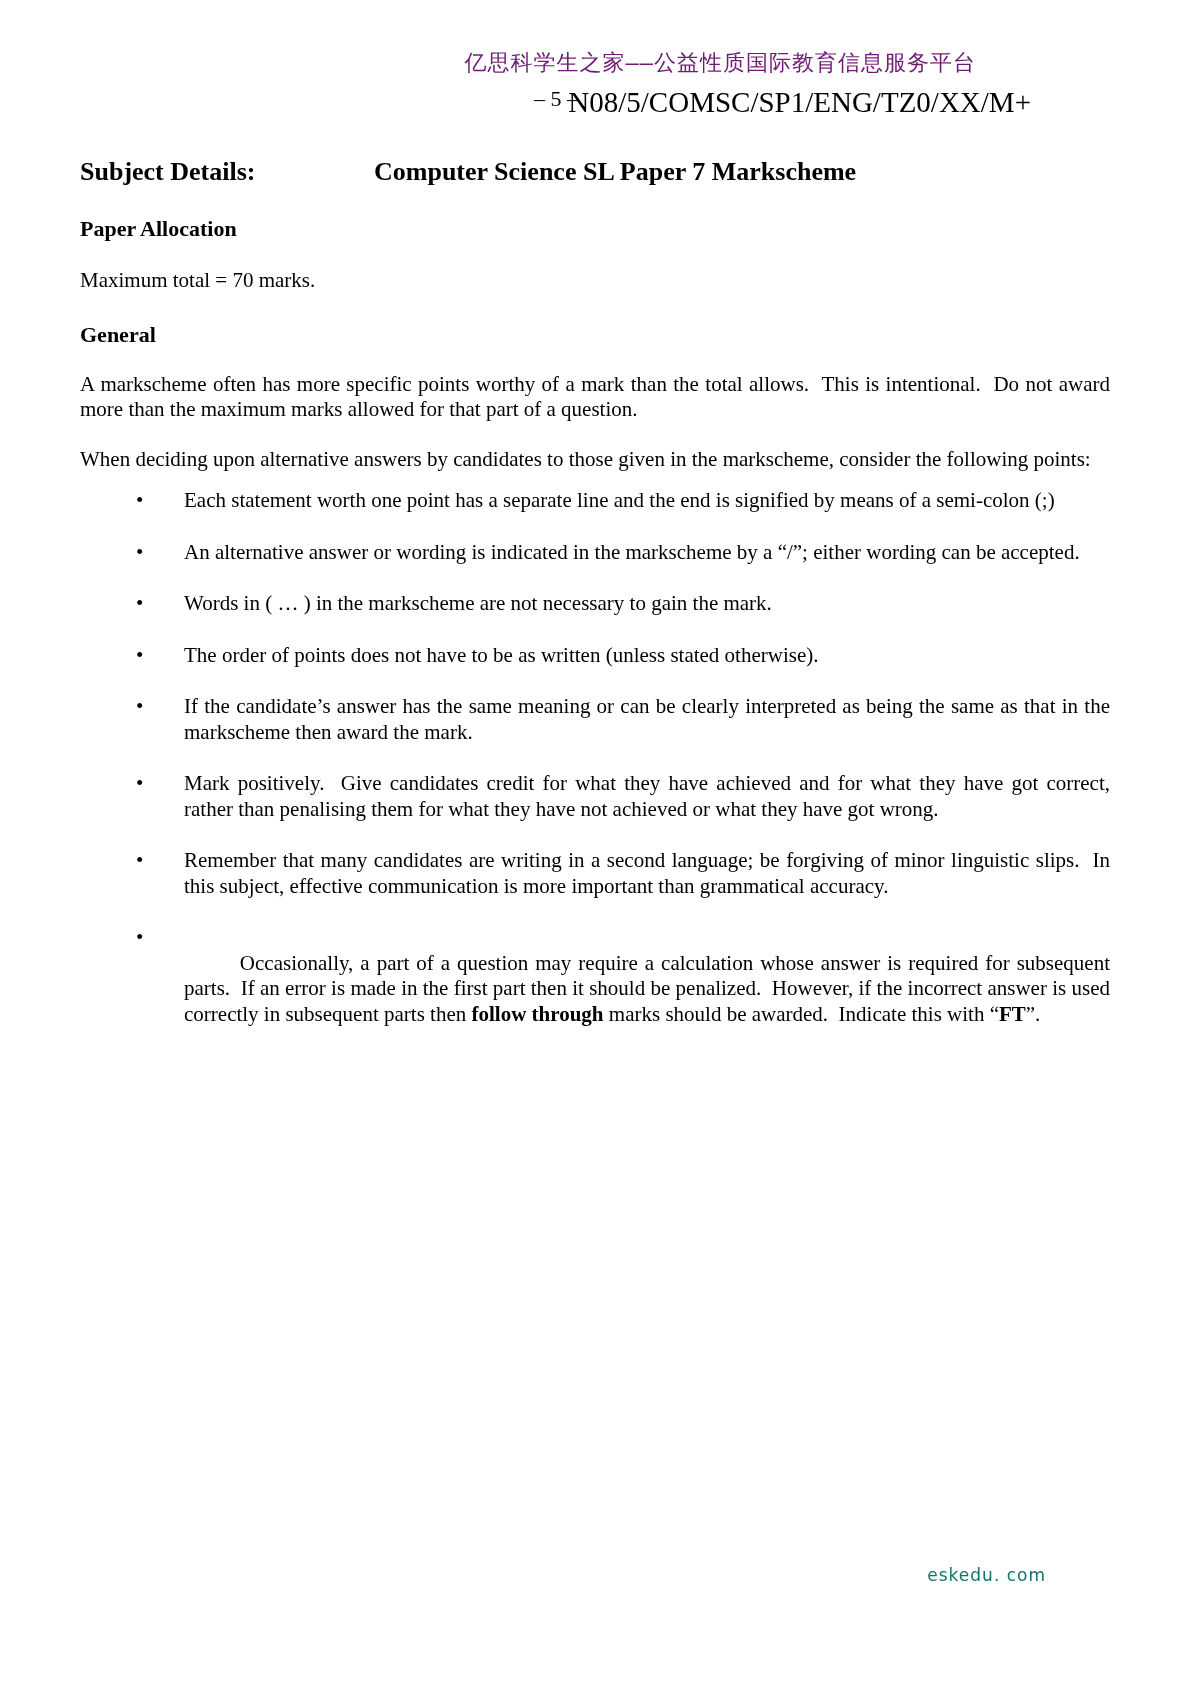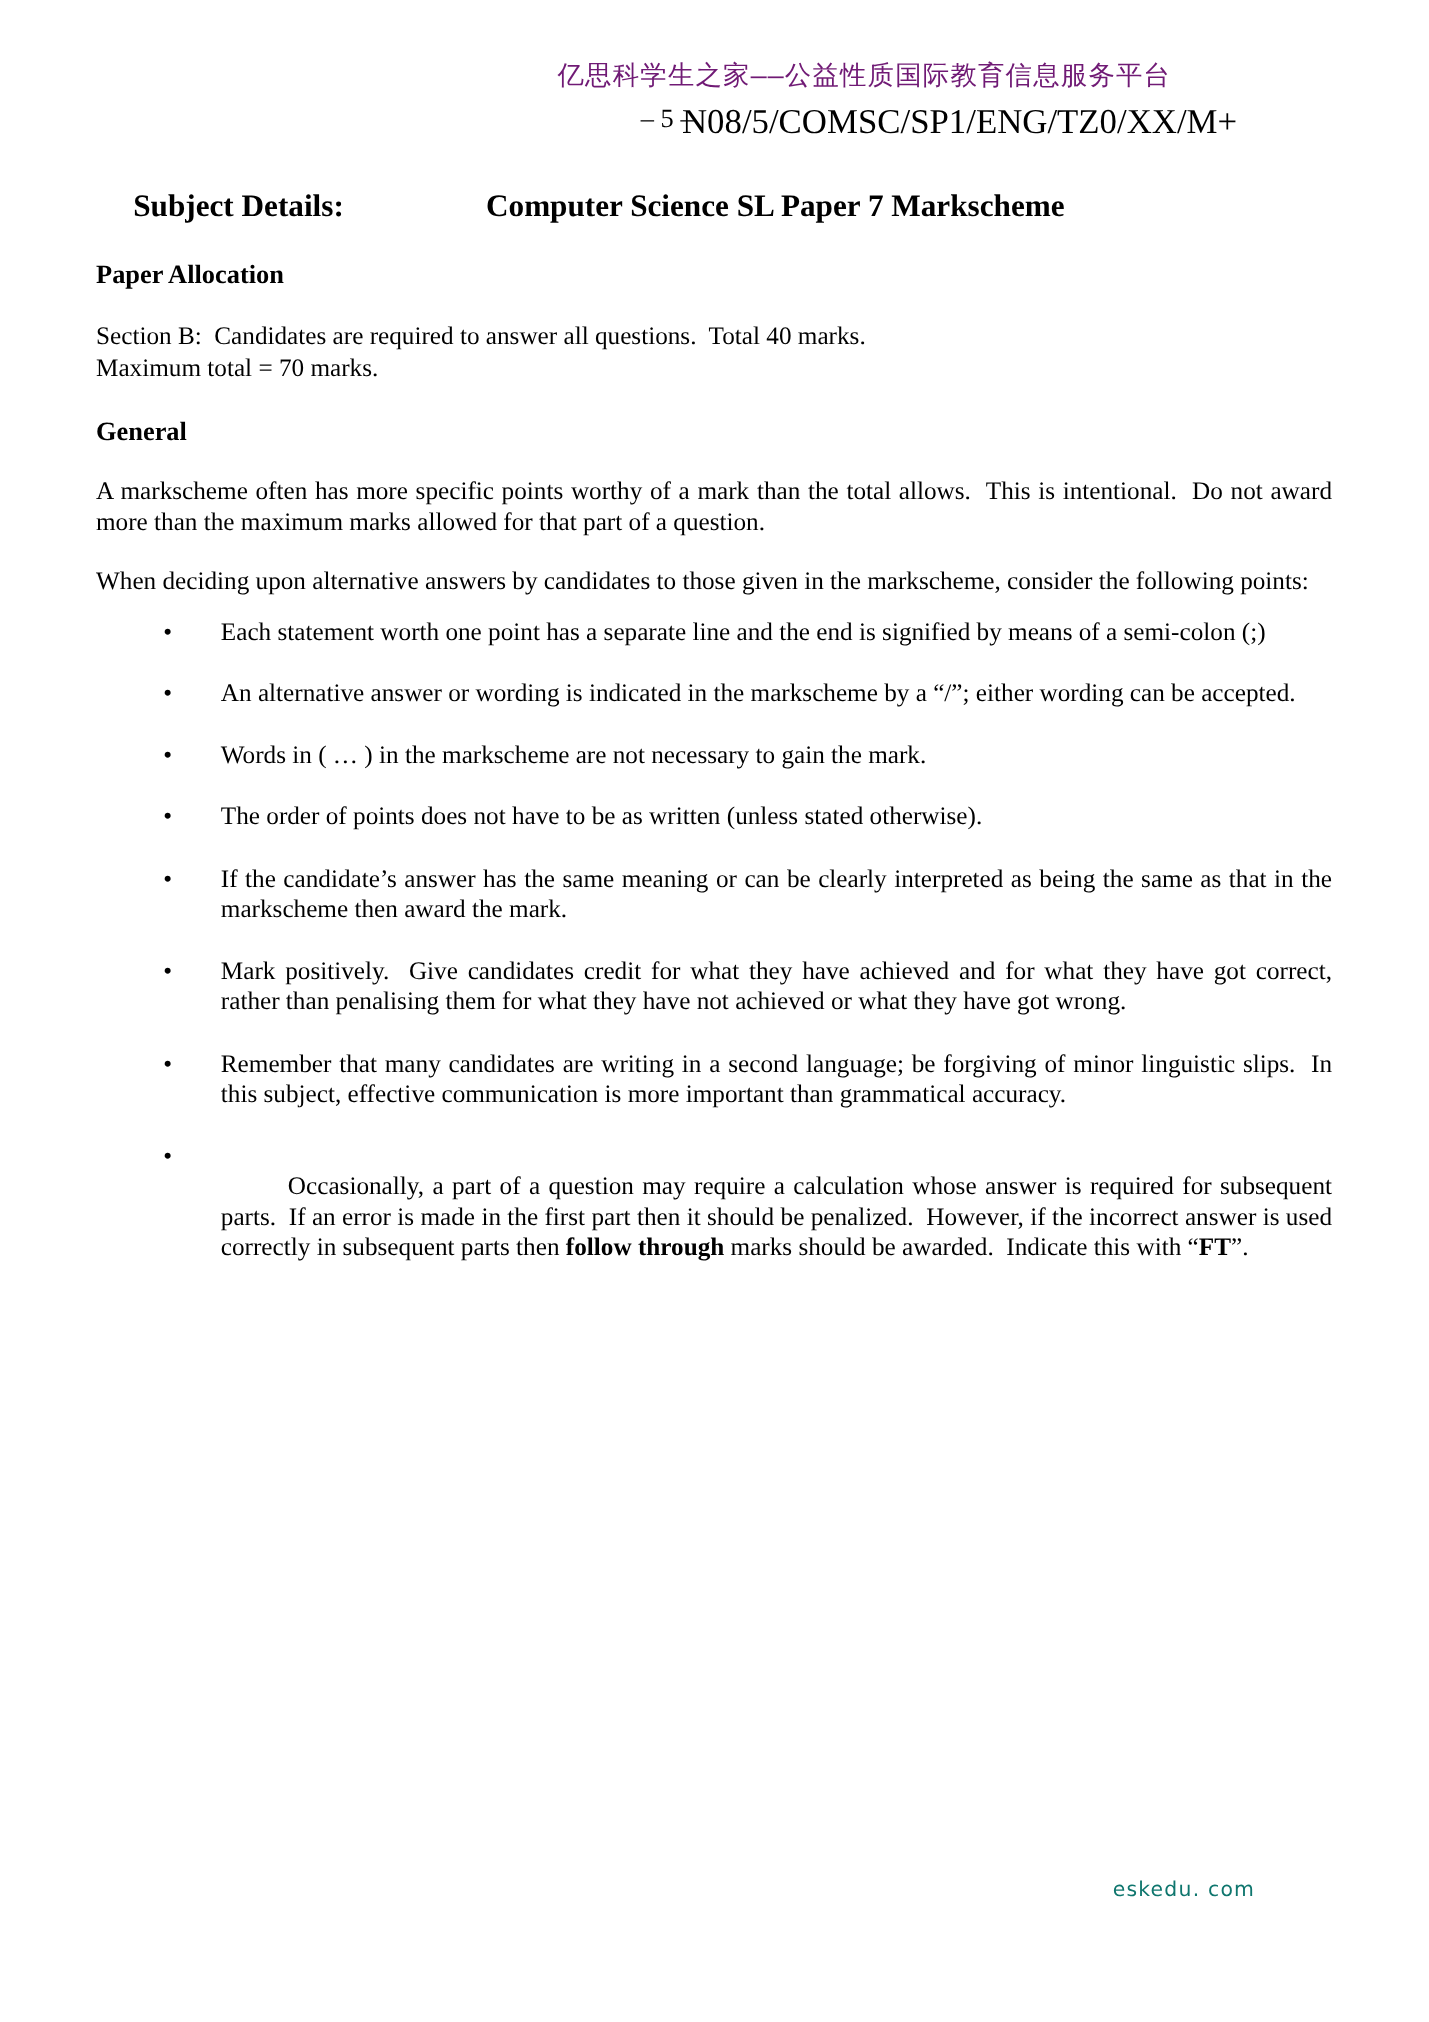--- a/index.html
+++ b/index.html
@@ -45,21 +45,21 @@
     left: 80px;
     width: 1030px;
   }
   .subject-row {
     margin-top: 156px;
     display: flex;
     font-weight: bold;
     font-size: 26px;
     line-height: 32px;
   }
-  .subject-row .subject-label { flex: 0 0 294px; margin-left: 31px; }
+  .subject-row .subject-label { flex: 0 0 294px; }
   .section-heading {
     margin-top: 28px;
     font-weight: bold;
     font-size: 22px;
     line-height: 26px;
   }
   .alloc-lines {
     margin-top: 26px;
     font-size: 21px;
     line-height: 25.5px;
@@ -112,21 +112,20 @@
 <div class="content">
 
   <div class="subject-row">
     <span class="subject-label">Subject Details:</span>
     <span class="subject-title">Computer Science SL Paper 7 Markscheme</span>
   </div>
 
   <div class="section-heading">Paper Allocation</div>
 
   <div class="alloc-lines">
-    <div>Section B:  Candidates are required to answer all questions.  Total 40 marks.</div>
     <div>Maximum total = 70 marks.</div>
   </div>
 
   <div class="section-heading">General</div>
 
   <p class="para">A markscheme often has more specific points worthy of a mark than the total allows.  This is intentional.  Do not award more than the maximum marks allowed for that part of a question.</p>
   <p class="para">When deciding upon alternative answers by candidates to those given in the markscheme, consider the following points:</p>
 
   <div class="bullets">
     <div class="bullet-item">

